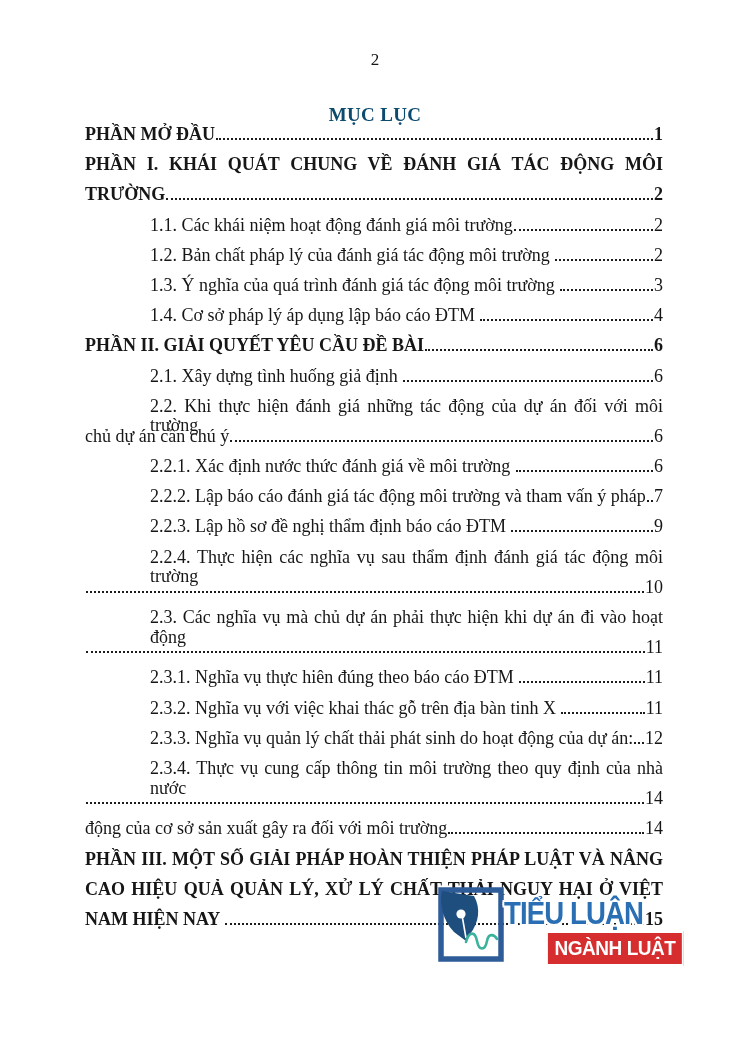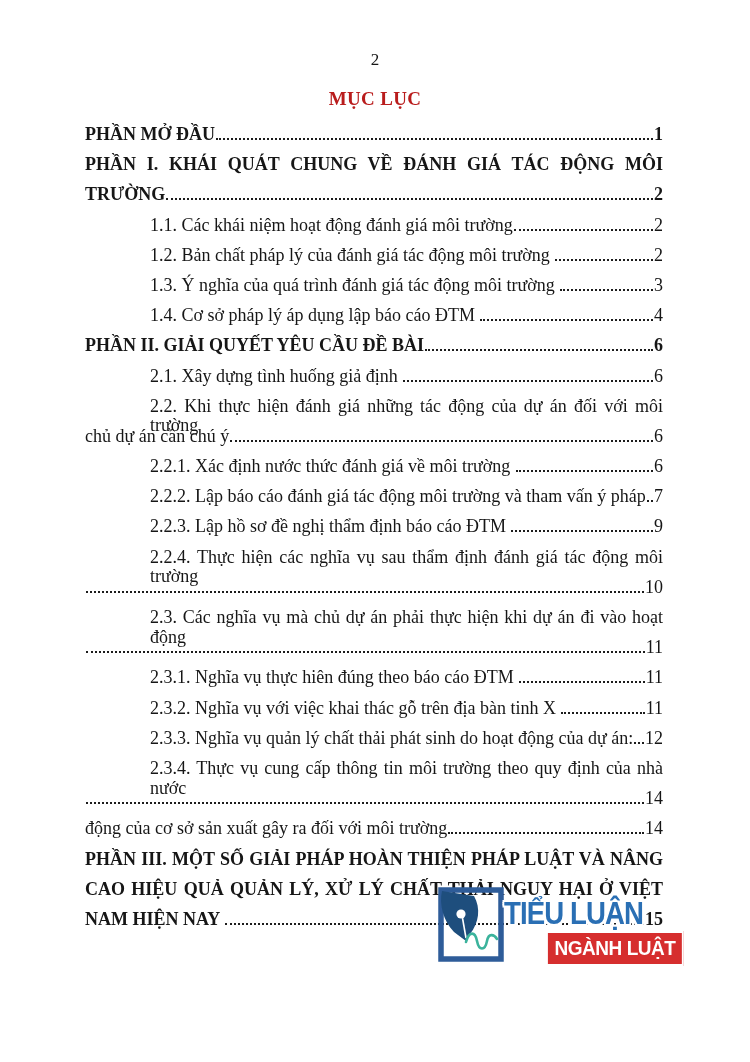--- a/index.html
+++ b/index.html
@@ -9,23 +9,23 @@
     background:#ffffff;
     font-family:"Liberation Serif","DejaVu Serif",serif;
     color:#161616;
     overflow:hidden;
   }
   .page-num{
     position:absolute;top:50px;left:0;right:0;
     text-align:center;font-size:17px;color:#161616;
   }
   .doc-title{
-    position:absolute;top:88px;left:0;right:0;
+    position:absolute;top:104px;left:0;right:0;
     text-align:center;font-size:19px;font-weight:bold;
-    color:#b91c1c;letter-spacing:.3px;
+    color:#0c4a6e;letter-spacing:.3px;
   }
   .toc{
     position:absolute;left:85px;top:123px;width:578px;
   }
   .toc-line{
     display:flex;align-items:baseline;
     height:30.2px;box-sizing:border-box;padding-top:2px;
     font-size:18px;line-height:1.1;
   }
   .toc-line.bold{font-weight:bold;}

